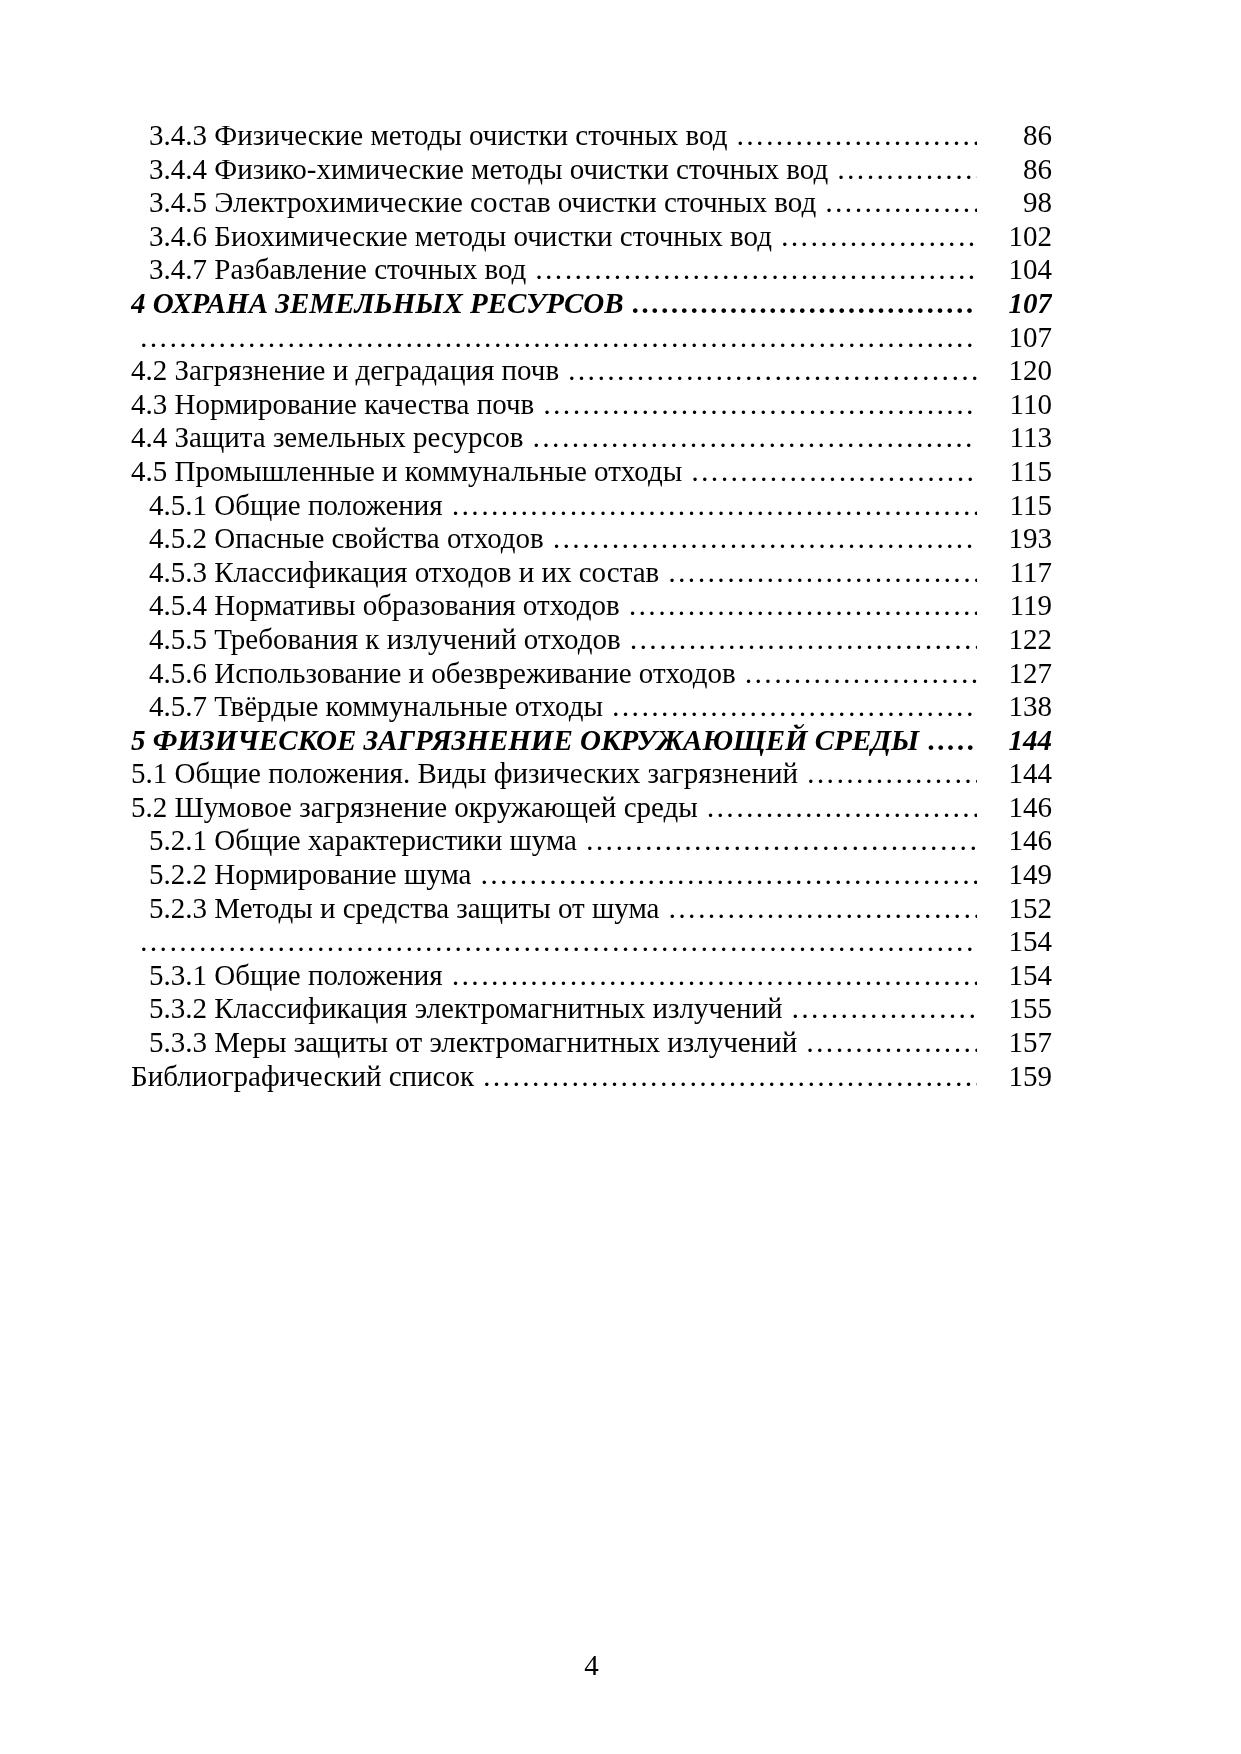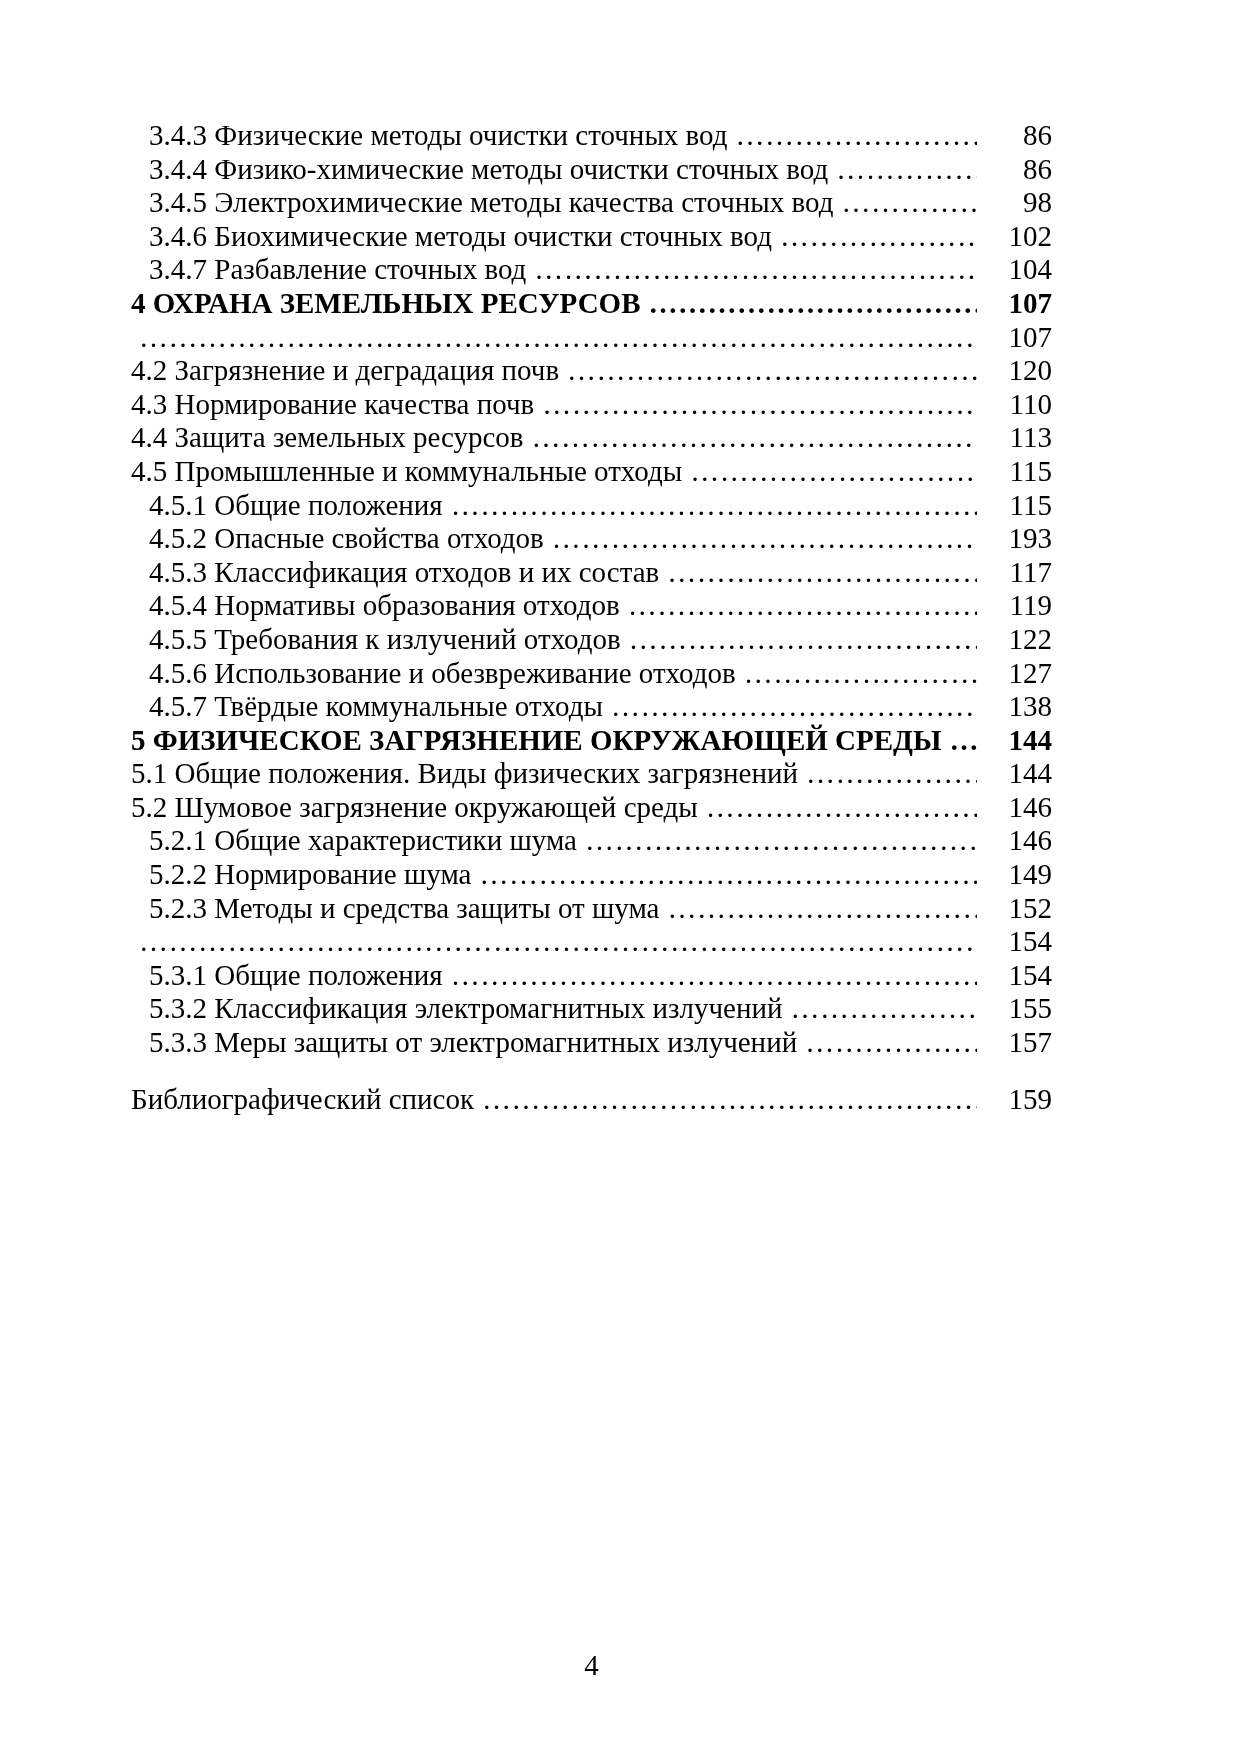--- a/index.html
+++ b/index.html
@@ -23,22 +23,22 @@
   }
   .toc-row {
     display: flex;
     align-items: flex-start;
     font-size: 29px;
     line-height: 33.6px;
     height: 33.6px;
     overflow: hidden;
   }
   .toc-row.lvl3 { padding-left: 18px; }
-  .toc-row.bold { font-weight: bold; }
-  .toc-row.gap-before { margin-top: 23px; }
+  .toc-row.bold { font-weight: bold; font-style: italic; }
+  .toc-row.gap-before { }
   .toc-label {
     flex: 0 0 auto;
     white-space: nowrap;
   }
   .toc-leader {
     flex: 1 1 auto;
     min-width: 0;
     overflow: hidden;
     white-space: nowrap;
     padding-left: 8px;
@@ -67,21 +67,21 @@
     <span class="toc-label">3.4.3 Физические методы очистки сточных вод</span>
     <span class="toc-leader">………………………………………………………………………………………………………………………</span>
     <span class="toc-page">86</span>
   </div>
     <div class="toc-row lvl3">
     <span class="toc-label">3.4.4 Физико-химические методы очистки сточных вод</span>
     <span class="toc-leader">………………………………………………………………………………………………………………………</span>
     <span class="toc-page">86</span>
   </div>
     <div class="toc-row lvl3">
-    <span class="toc-label">3.4.5 Электрохимические методы качества сточных вод</span>
+    <span class="toc-label">3.4.5 Электрохимические состав очистки сточных вод</span>
     <span class="toc-leader">………………………………………………………………………………………………………………………</span>
     <span class="toc-page">98</span>
   </div>
     <div class="toc-row lvl3">
     <span class="toc-label">3.4.6 Биохимические методы очистки сточных вод</span>
     <span class="toc-leader">………………………………………………………………………………………………………………………</span>
     <span class="toc-page">102</span>
   </div>
     <div class="toc-row lvl3">
     <span class="toc-label">3.4.7 Разбавление сточных вод</span>

